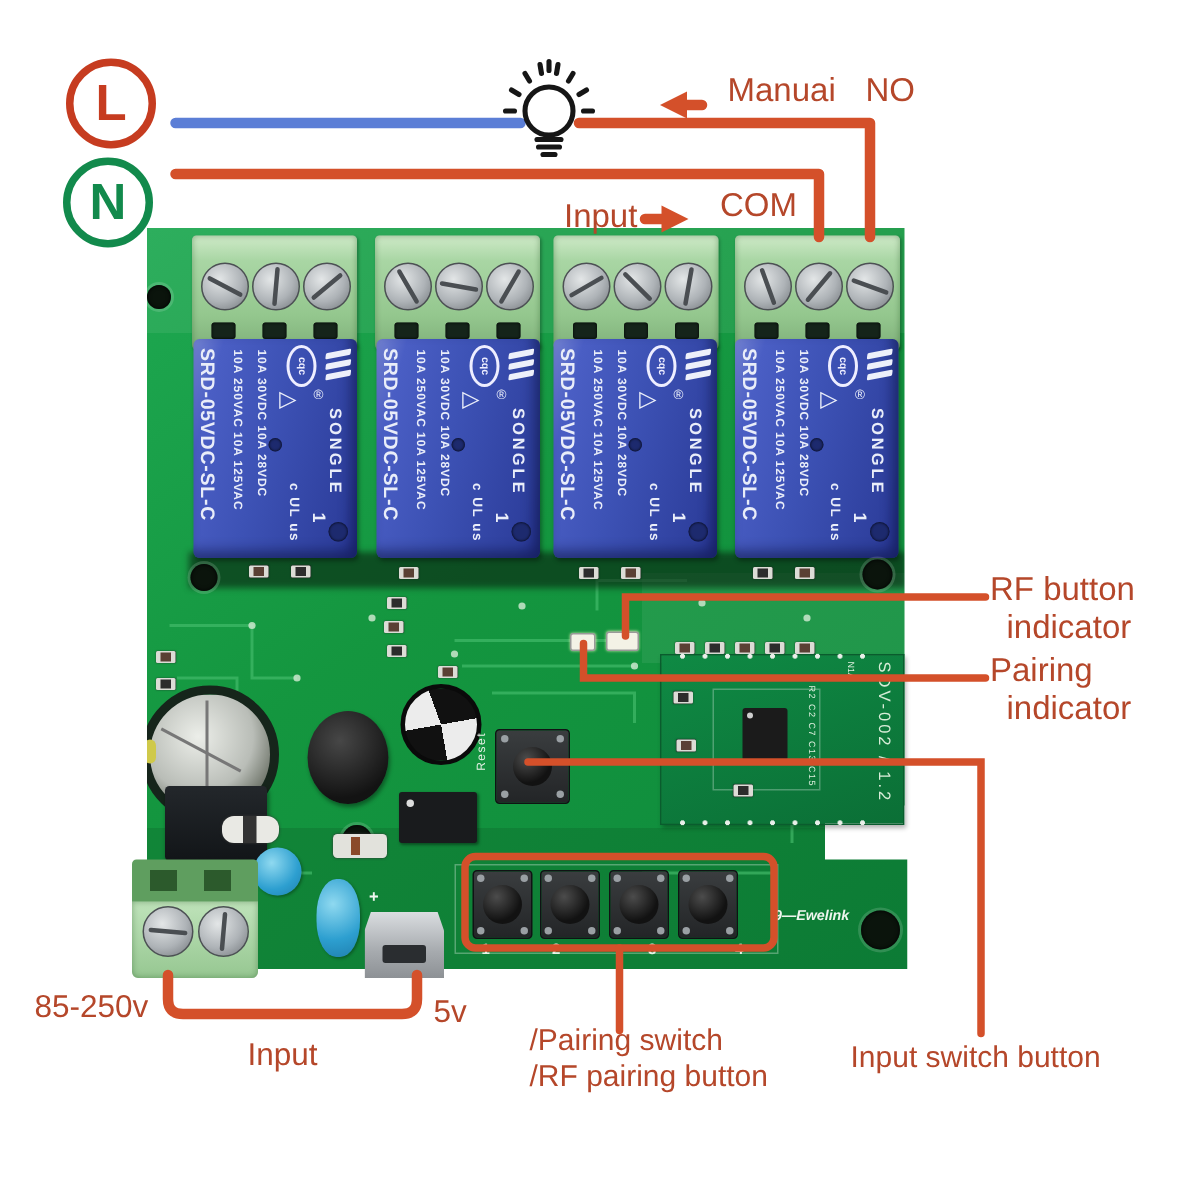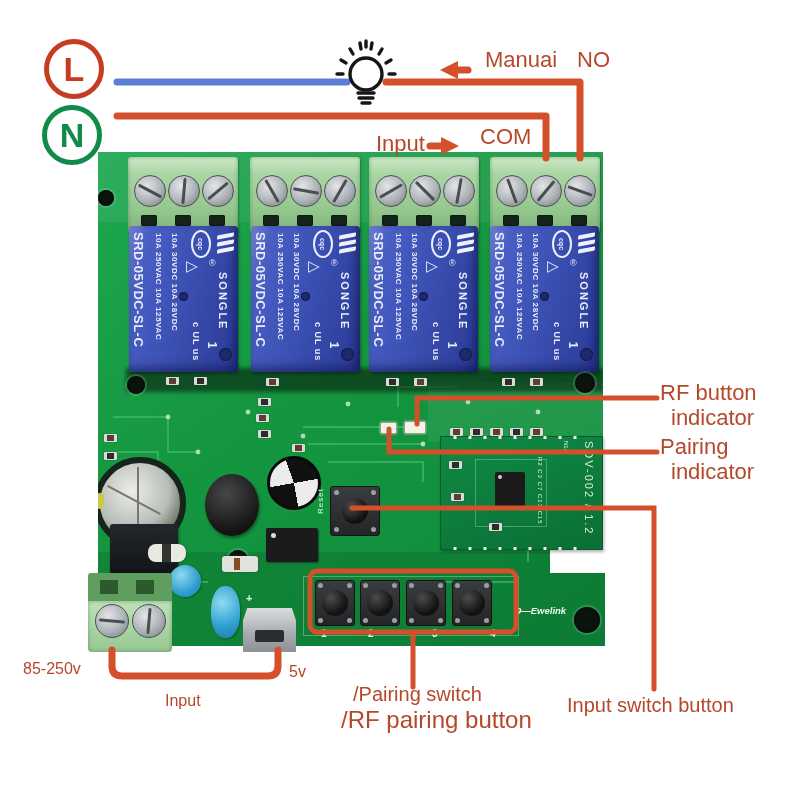--- a/index.html
+++ b/index.html
@@ -1,19 +1,19 @@
 <!DOCTYPE html>
 <html><head>
 <meta charset="utf-8">
 <style>
   html,body{margin:0;padding:0;background:#fff;}
   #canvas{position:relative;width:800px;height:800px;background:#fff;overflow:hidden;
           font-family:"Liberation Sans",sans-serif;}
   .abs{position:absolute;}
-  .txt{position:absolute;color:#b5472a;font-size:16px;white-space:nowrap;line-height:1.1;}
+  .txt{position:absolute;color:#b5472a;font-size:21px;white-space:nowrap;line-height:1.1;}
   
   .badge{position:absolute;width:50px;height:50px;border-radius:50%;display:flex;
          align-items:center;justify-content:center;font-weight:bold;font-size:34px;}
   
   #board{position:absolute;left:98px;top:152px;width:509px;height:496px;
          background:linear-gradient(145deg,#1ea851 0%,#14963f 45%,#0e8a3c 100%);
          clip-path:polygon(0 0,505px 0,505px 385px,452px 385px,452px 421px,507px 421px,507px 494px,0 494px);
          filter:drop-shadow(3px 4px 5px rgba(40,60,40,.35));}
   .shade{position:absolute;background:rgba(0,0,0,.10);}
   .lite{position:absolute;background:rgba(255,255,255,.07);}
@@ -442,19 +442,19 @@
   <div class="txt" style="left:376px;top:132px;font-size:22px;">Input</div>
   <div class="txt" style="left:480px;top:125px;font-size:22px;">COM</div>
 
   <div class="txt" style="left:660px;top:381px;font-size:22px;">RF button</div>
   <div class="txt" style="left:671px;top:406px;font-size:22px;">indicator</div>
   <div class="txt" style="left:660px;top:435px;font-size:22px;">Pairing</div>
   <div class="txt" style="left:671px;top:460px;font-size:22px;">indicator</div>
   <div class="txt" style="left:567px;top:694px;font-size:20px;">Input switch button</div>
 
   <div class="txt" style="left:353px;top:683px;font-size:20px;">/Pairing switch</div>
-  <div class="txt" style="left:341px;top:707px;font-size:24px;">/RF pairing button</div>
+  <div class="txt" style="left:353px;top:707px;font-size:20px;">/RF pairing button</div>
 
   <div class="txt" style="left:23px;top:660px;">85-250v</div>
   <div class="txt" style="left:289px;top:663px;">5v</div>
   <div class="txt" style="left:165px;top:692px;">Input</div>
 
 </div>
 
 </body></html>

